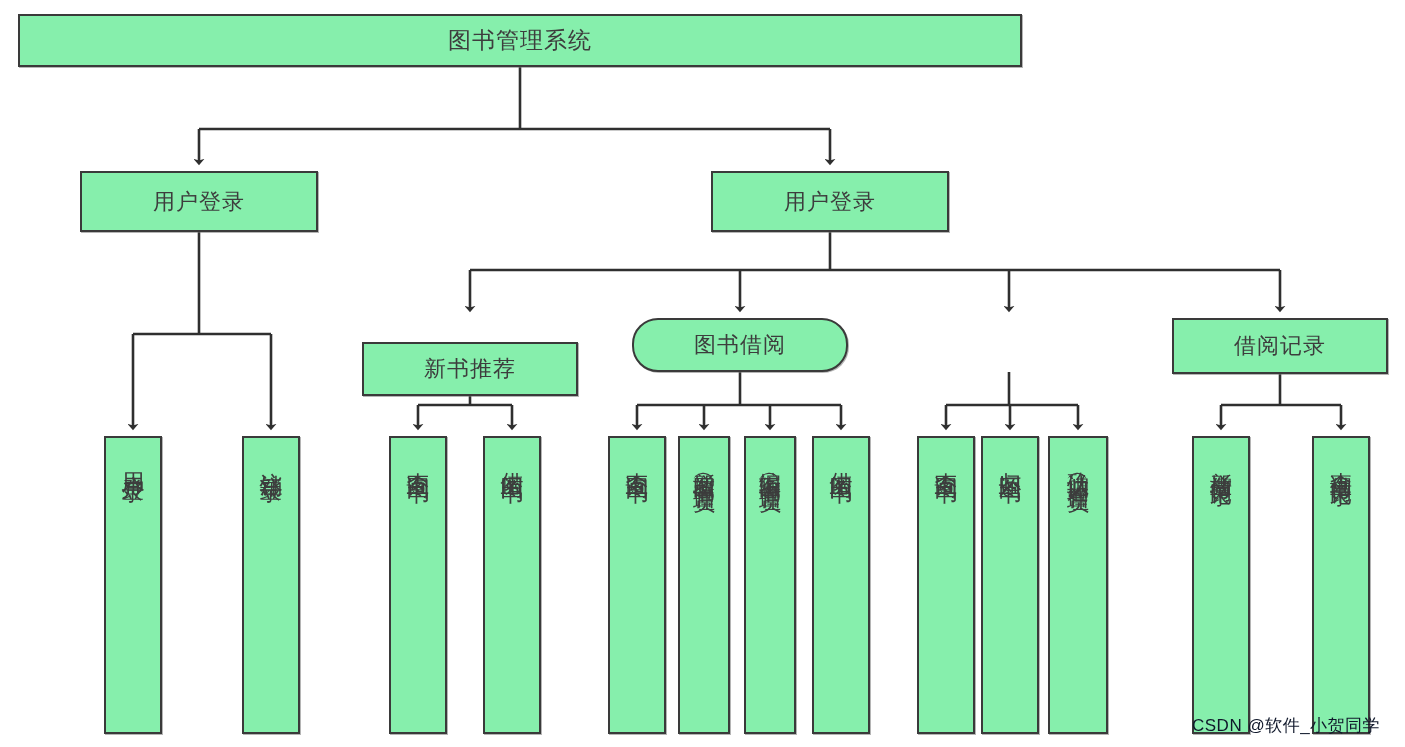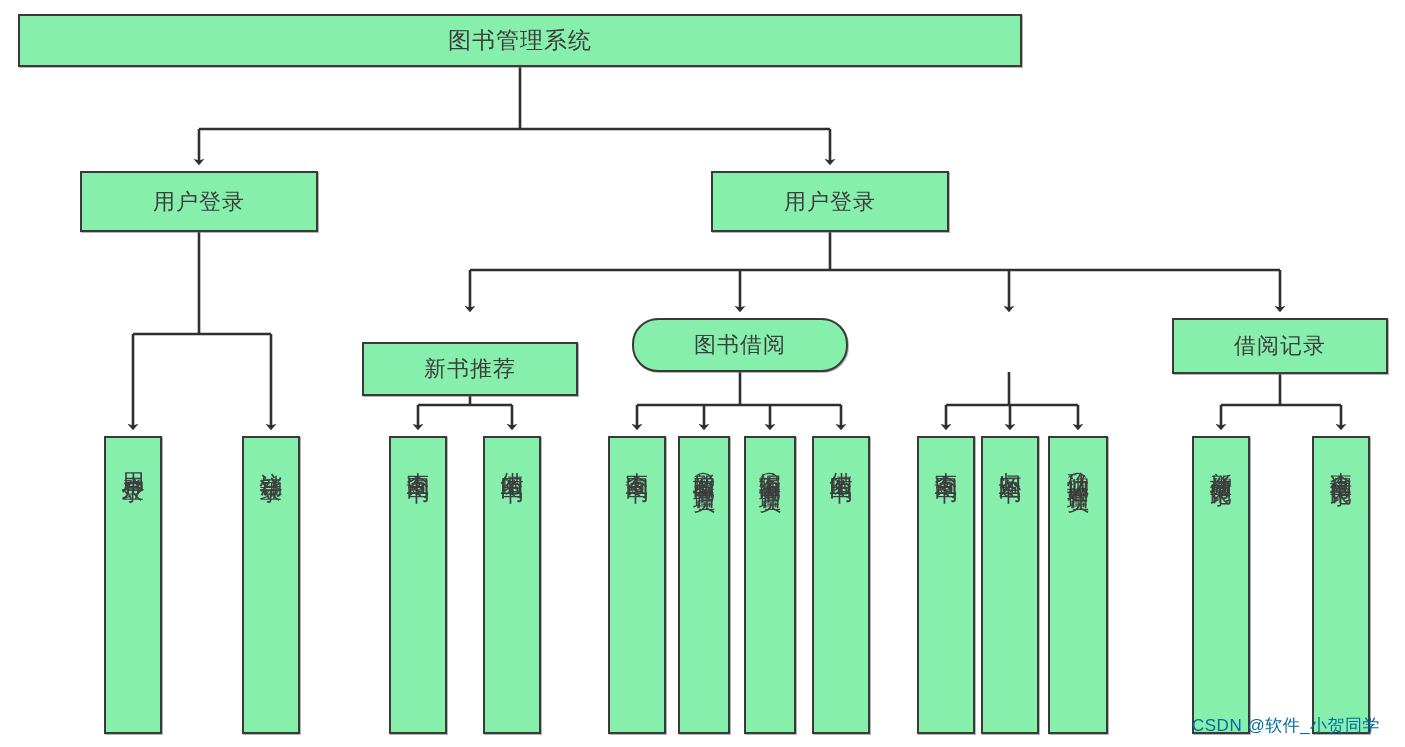--- a/index.html
+++ b/index.html
@@ -64,21 +64,21 @@
     white-space: pre;
   }
   .node.vertical.mid .node-label {
     font-size: 22px;
   }
   #watermark {
     position: absolute;
     left: 1192px;
     top: 714px;
     font-size: 17px;
-    color: #0369a1;
+    color: #0f172a;
     letter-spacing: 0.5px;
     white-space: nowrap;
     z-index: 6;
     font-family: "Liberation Sans", "DejaVu Sans", sans-serif;
   }
 </style>
 </head>
 <body>
 
 <div id="diagram-root">

